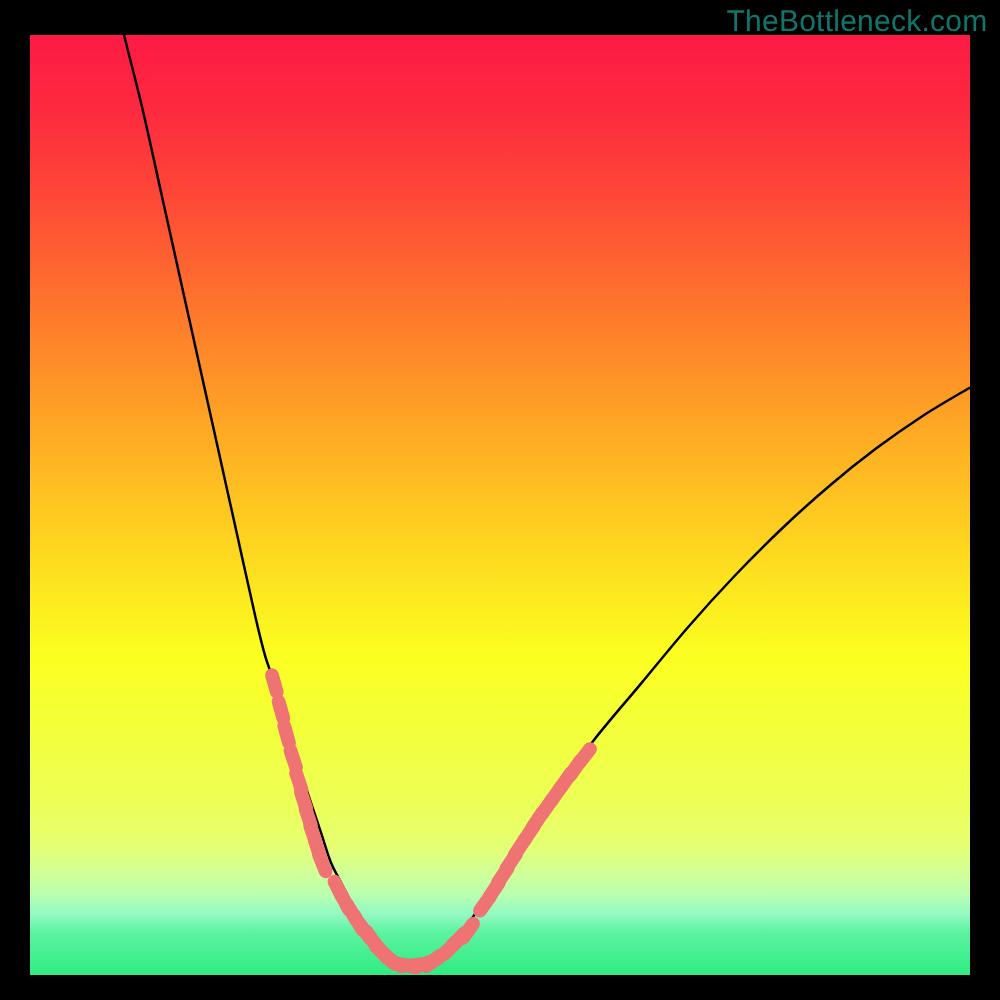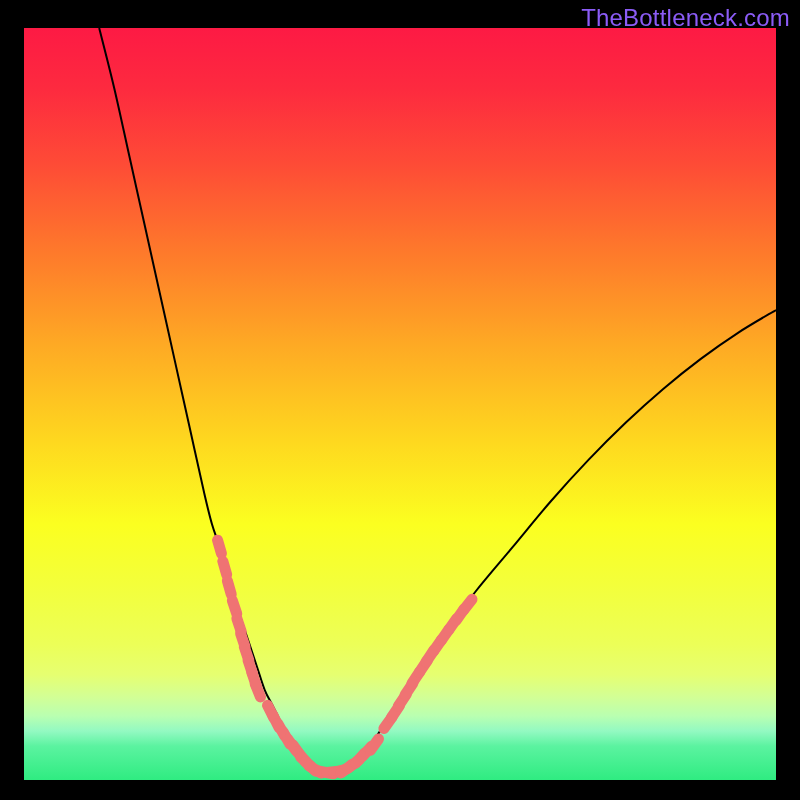--- a/index.html
+++ b/index.html
@@ -14,21 +14,21 @@
   .frame {
     position: relative;
     width: 800px;
     height: 800px;
     background: #000;
   }
   .watermark {
     position: absolute;
     top: 4px;
     right: 10px;
-    color: #8b5cf6;
+    color: #0f766e;
     font-size: 24px;
     font-weight: 500;
     letter-spacing: 0.2px;
     z-index: 10;
   }
   .plot {
     position: absolute;
     left: 24px;
     top: 28px;
     width: 752px;

